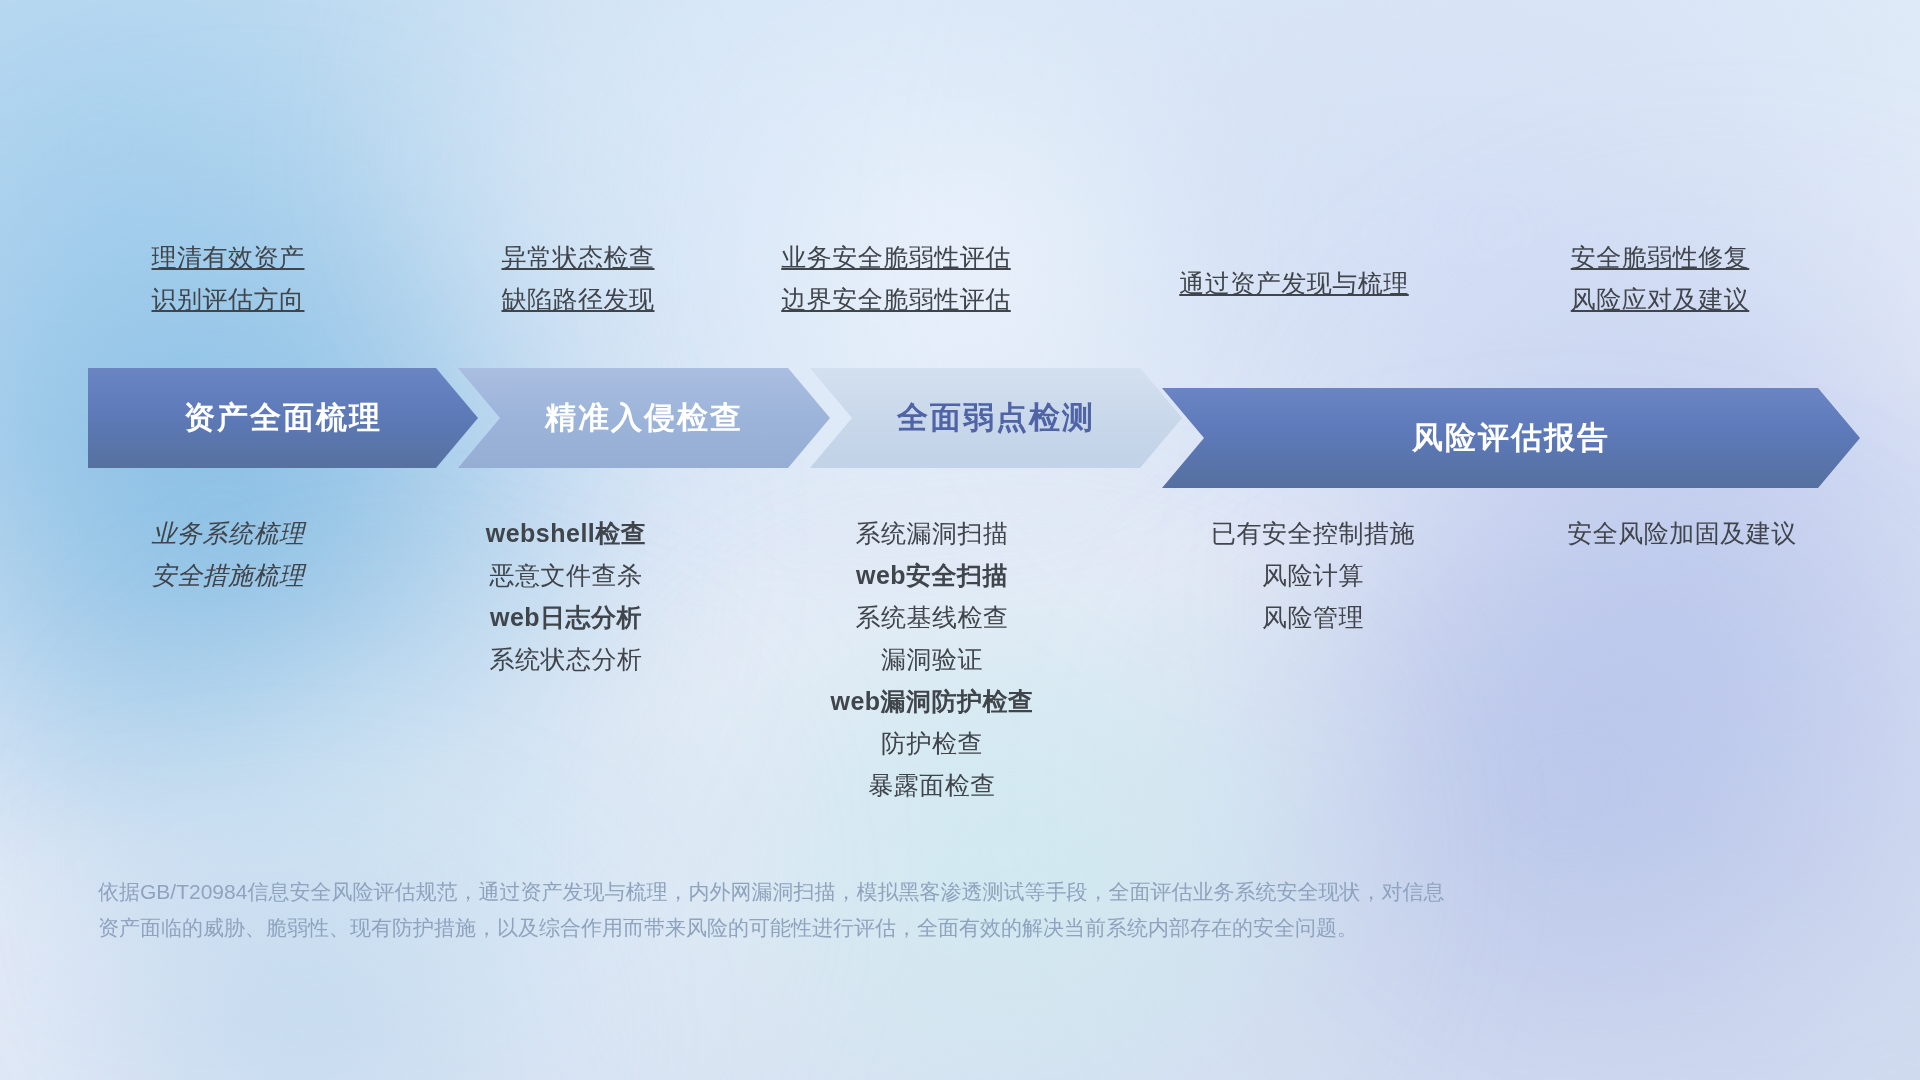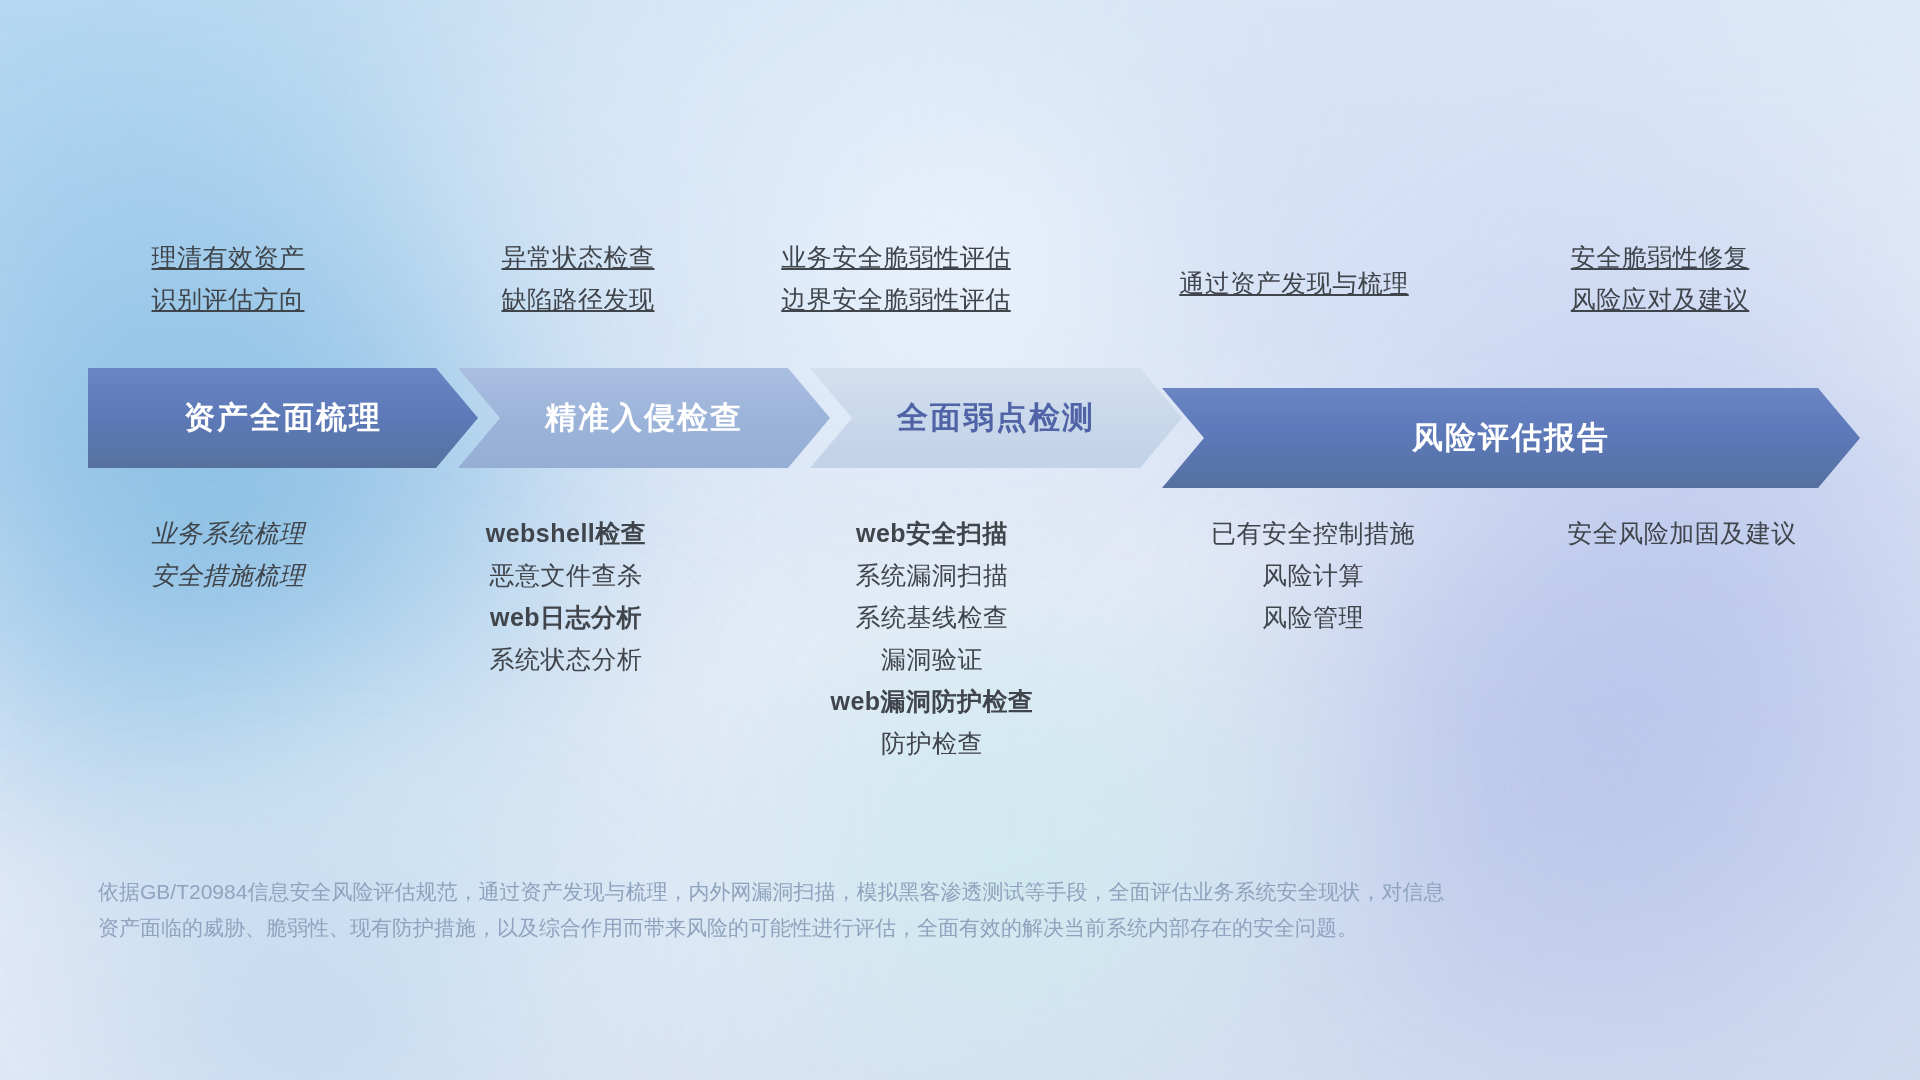--- a/index.html
+++ b/index.html
@@ -158,26 +158,27 @@
   </div>
 
   <div class="col-body" style="left:566px; top:512px;">
     <div style="font-weight:bold;">webshell检查</div>
     <div>恶意文件查杀</div>
     <div style="font-weight:bold;">web日志分析</div>
     <div>系统状态分析</div>
   </div>
 
   <div class="col-body" style="left:932px; top:512px;">
+    <div>系统漏洞扫描</div>
     <div style="font-weight:bold;">web安全扫描</div>
-    <div>系统漏洞扫描</div>
     <div>系统基线检查</div>
     <div>漏洞验证</div>
     <div style="font-weight:bold;">web漏洞防护检查</div>
     <div>防护检查</div>
+    <div>暴露面检查</div>
   </div>
 
   <div class="col-body" style="left:1313px; top:512px;">
     <div>已有安全控制措施</div>
     <div>风险计算</div>
     <div>风险管理</div>
   </div>
 
   <div class="col-body" style="left:1682px; top:512px;">
     <div>安全风险加固及建议</div>

